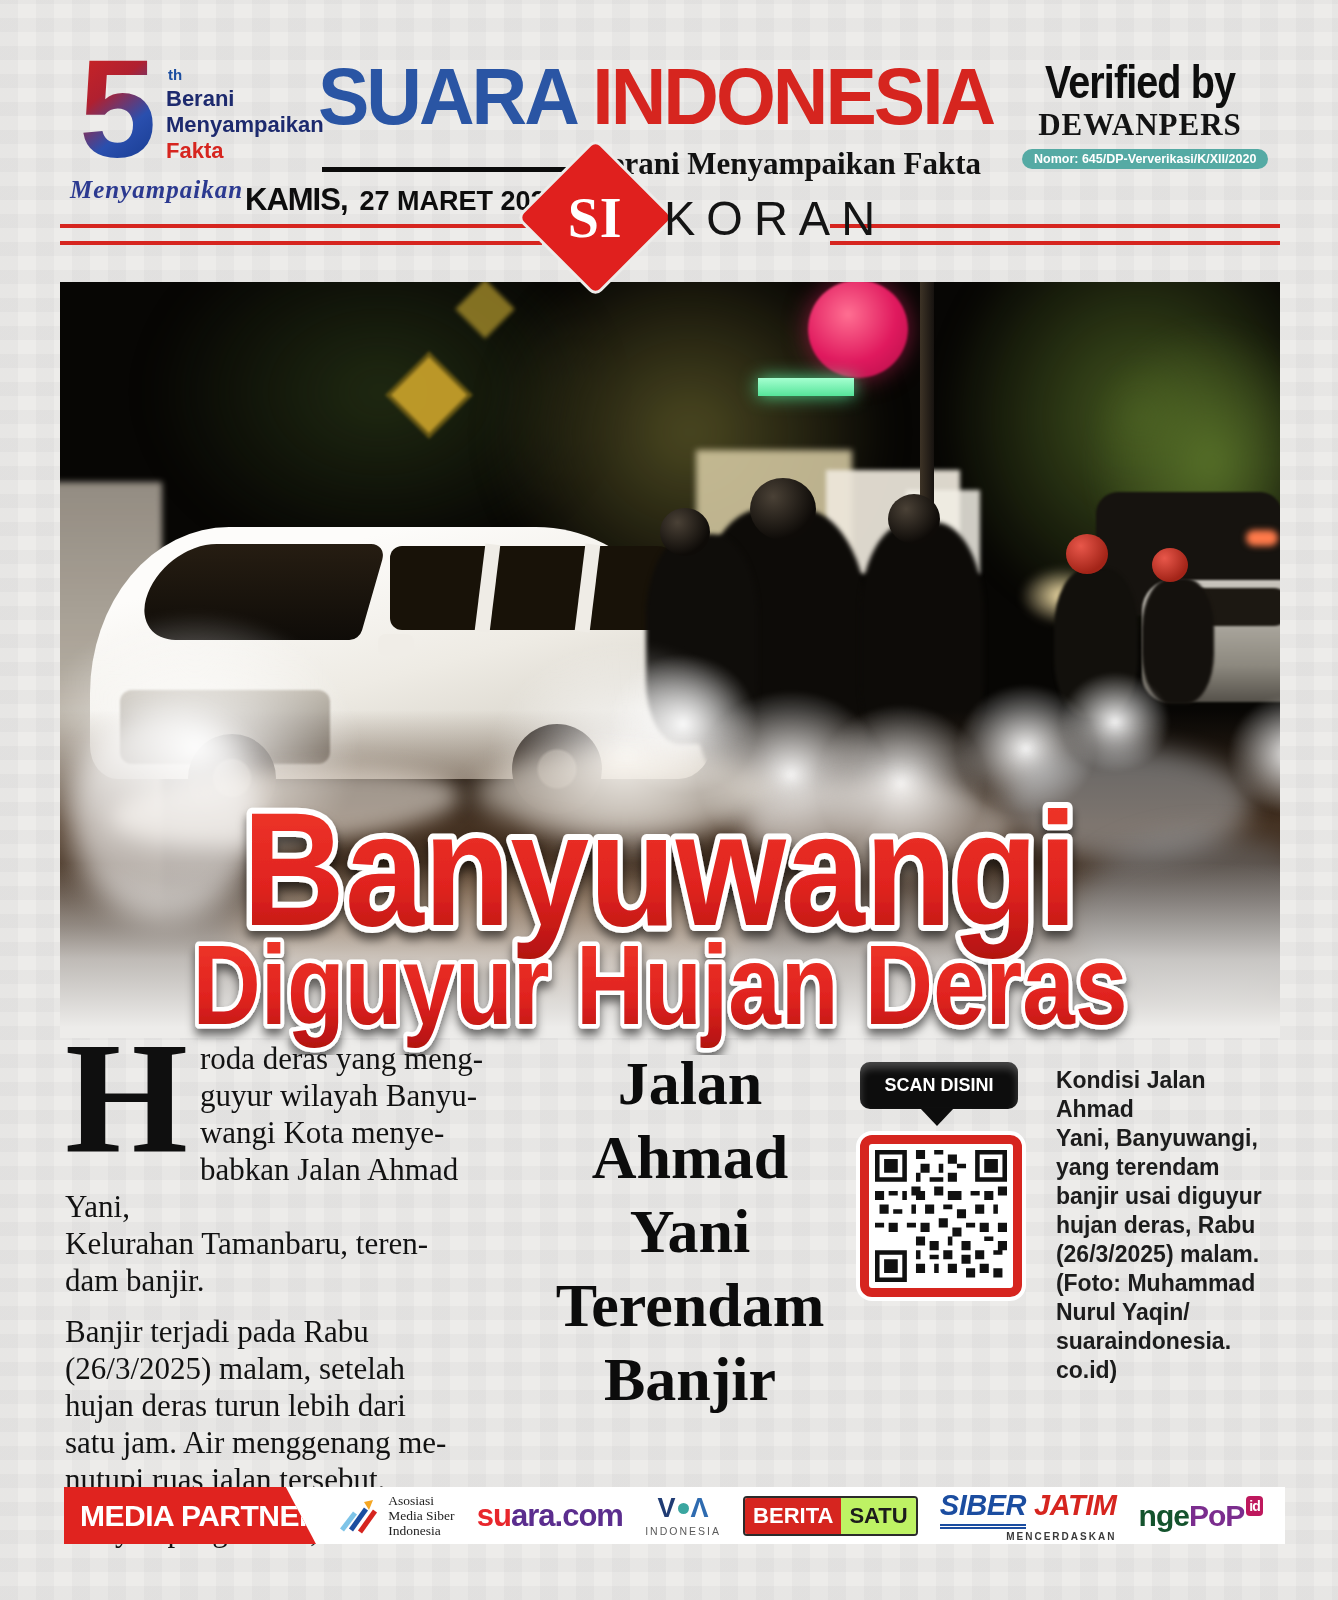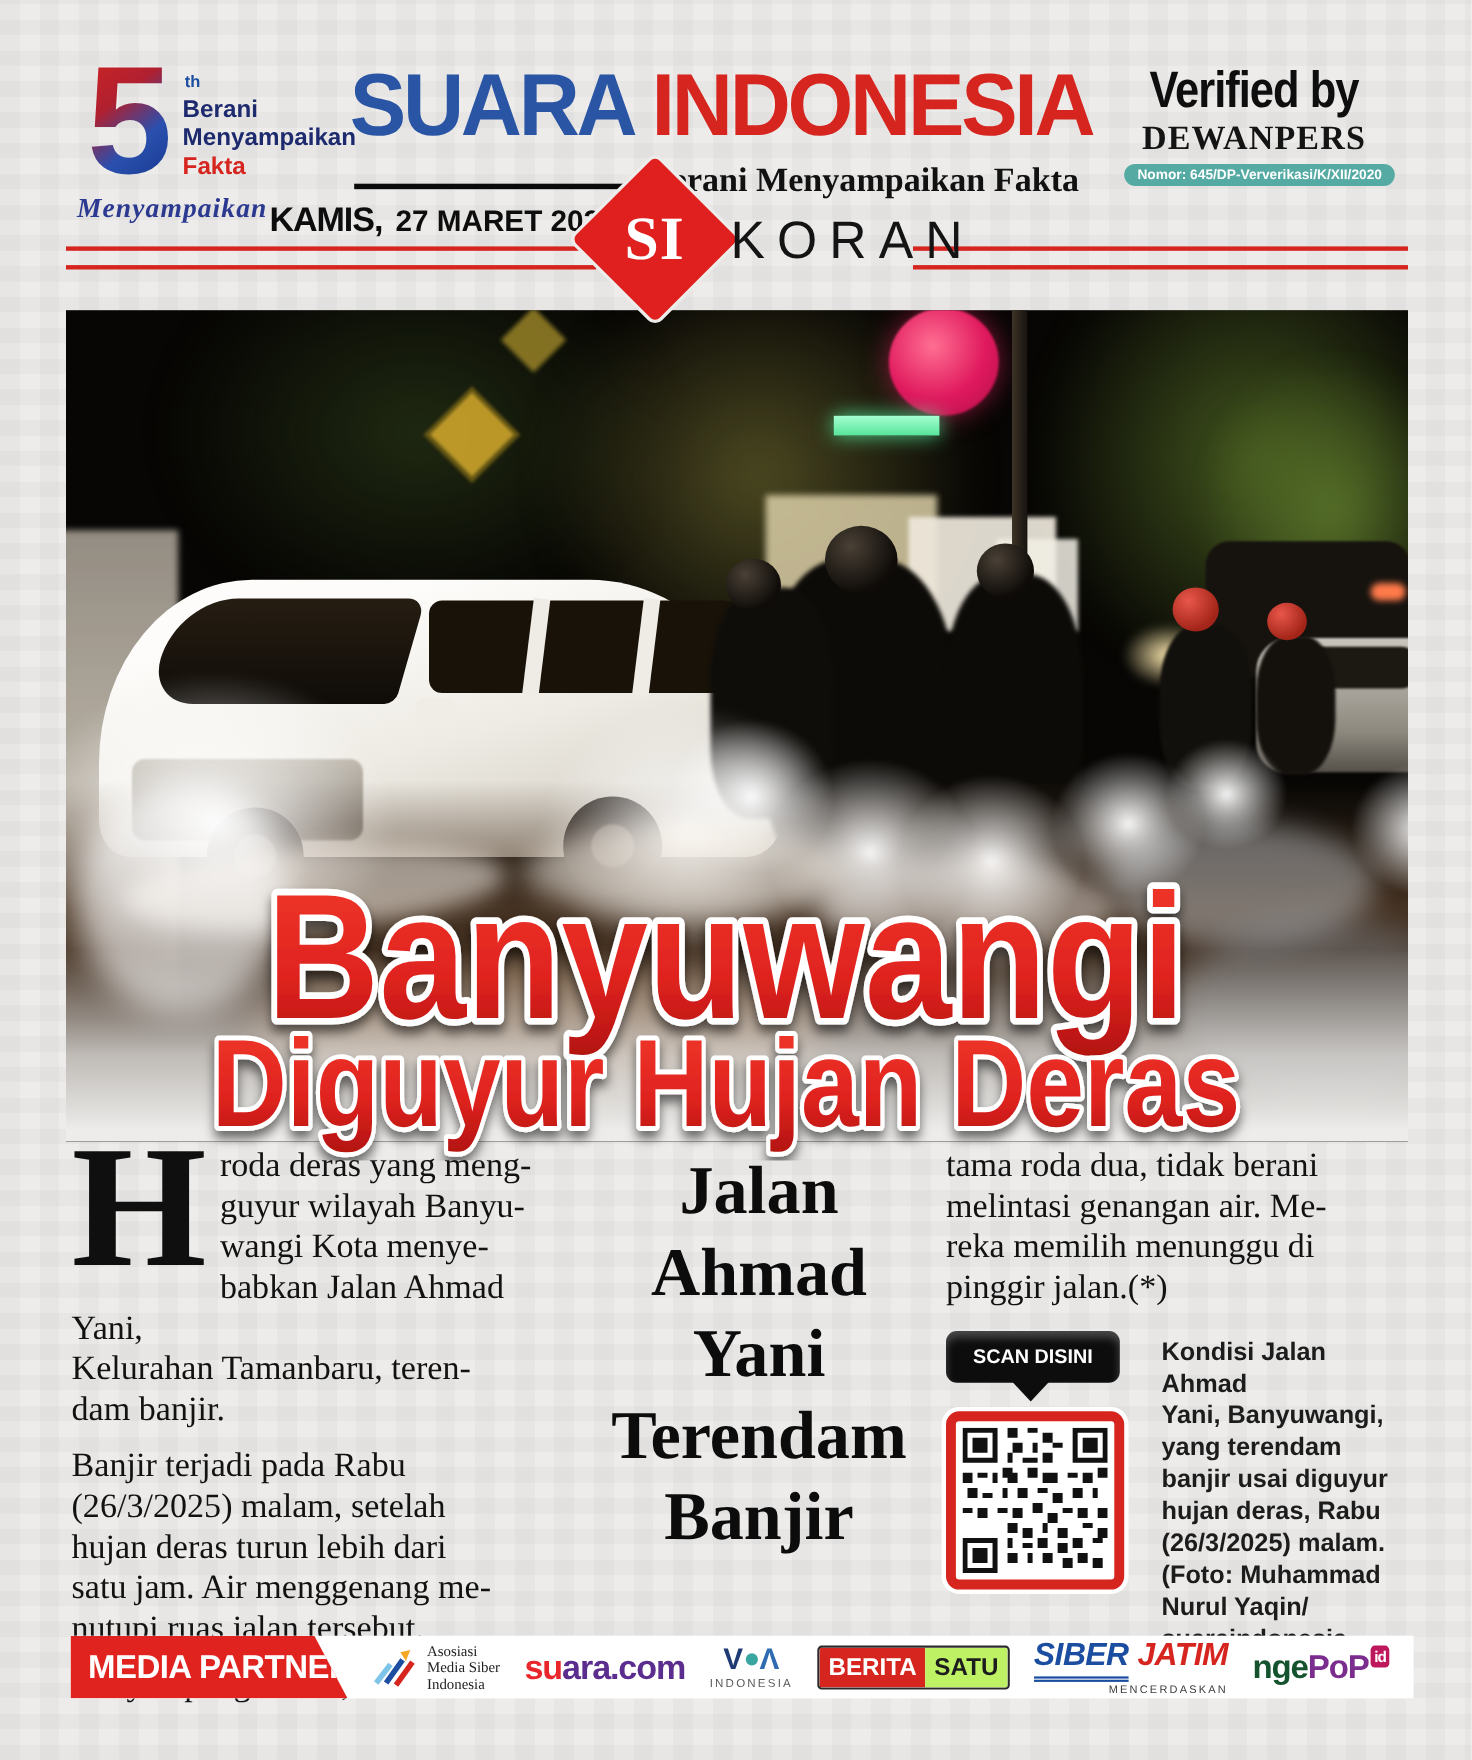--- a/index.html
+++ b/index.html
@@ -141,21 +141,21 @@
   .voa-mark{display:flex;align-items:center;font-weight:900;font-size:27px;}
   .voa-mark .vv{color:#1f3b73;} .voa-mark .dot{width:11px;height:11px;border-radius:50%;background:#3aa6a0;margin:0 2px;} .voa-mark .aa{color:#2e6bb0;}
   .voa-sub{font-size:10.5px;letter-spacing:2px;color:#5a5a5a;margin-top:4px;}
   .bsatu{display:flex;border:2px solid #2b2b2b;border-radius:4px;overflow:hidden;font-weight:900;font-size:22px;line-height:1;}
   .bsatu .b1{background:#d6251f;color:#fff;padding:7px 8px;}
   .bsatu .b2{background:#bef264;color:#1c1c1c;padding:7px 8px;}
   .sjatim{display:flex;flex-direction:column;align-items:flex-end;}
   .sjatim-row{display:flex;align-items:baseline;gap:8px;font-weight:900;font-style:italic;font-size:29px;letter-spacing:-.5px;}
   .sjatim-row .sj1{color:#1b4da0;border-bottom:5px double #1b4da0;padding-bottom:2px;}
   .sjatim-row .sj2{color:#d6251f;}
-  .sjatim-sub{font-size:10px;font-weight:normal;letter-spacing:2px;color:#3a3a3a;margin-top:2px;}
+  .sjatim-sub{font-size:10px;font-weight:bold;letter-spacing:2px;color:#3a3a3a;margin-top:2px;}
   .ngepop{display:flex;align-items:center;font-weight:900;font-size:30px;letter-spacing:-1px;}
   .ngepop .n1{color:#14532d;} .ngepop .n2{color:#7b2d8e;}
   .ngepop .nid{font-size:14px;background:#be185d;color:#fff;border-radius:4px;padding:2px 3px;margin-left:2px;align-self:flex-end;margin-bottom:20px;}
 </style>
 </head>
 <body>
 
 <div class="page">
 
   <div class="abs anniv">
@@ -296,24 +296,20 @@
       <p class="bodytext para">Banyak pengendara, teru-</p>
     </div>
     <div class="col col2">
       <div class="subhead">Jalan
 Ahmad
 Yani
 Terendam
 Banjir</div>
     </div>
     <div class="col col3">
-      <p class="bodytext para">tama roda dua, tidak berani
-melintasi genangan air. Me-
-reka memilih menunggu di
-pinggir jalan.(*)</p>
       <div class="qr-block">
         <div class="qr-left">
           <div class="scan-bubble">SCAN DISINI</div>
           <div class="qr-frame">
             <svg width="132" height="132" viewBox="0 0 29 29">
               <path fill="#111" d="M0 0h7v7H0z M22 0h7v7h-7z M0 22h7v7H0z"></path>
               <path fill="#fff" d="M1 1h5v5H1z M23 1h5v5h-5z M1 23h5v5H1z"></path>
               <path fill="#111" d="M2 2h3v3H2z M24 2h3v3h-3z M2 24h3v3H2z"></path>
               <path fill="#111" d="M9 0h2v2H9z M13 0h2v1h-2z M16 1h2v2h-2z M10 3h2v2h-2z M14 3h1v2h-1z M18 3h2v1h-2z M9 5h1v2H9z M12 6h3v1h-3z M16 5h2v2h-2z M8 8h2v2H8z M0 9h2v2H0z M3 9h2v1H3z M6 9h1v2H6z M9 9h2v2H9z M13 8h2v2h-2z M16 9h3v2h-3z M21 9h2v1h-2z M24 9h2v2h-2z M27 8h2v2h-2z M1 12h2v2H1z M4 13h2v1H4z M8 12h1v2H8z M11 12h2v2h-2z M15 12h2v1h-2z M18 13h2v2h-2z M22 12h2v2h-2z M26 12h1v2h-1z M0 16h2v1H0z M3 16h2v2H3z M7 16h2v1H7z M10 16h2v2h-2z M14 15h2v2h-2z M17 17h2v2h-2z M20 16h2v1h-2z M23 16h2v2h-2z M27 16h2v2h-2z M9 19h2v2H9z M12 20h2v2h-2z M16 19h1v2h-1z M19 20h2v2h-2z M24 19h2v1h-2z M27 20h2v2h-2z M9 22h1v2H9z M12 23h2v1h-2z M15 22h2v2h-2z M19 23h2v2h-2z M22 22h2v2h-2z M26 22h2v1h-2z M9 25h2v2H9z M13 25h1v2h-1z M16 25h2v2h-2z M20 26h2v2h-2z M23 25h2v2h-2z M26 26h2v2h-2z"></path>
             </svg>

